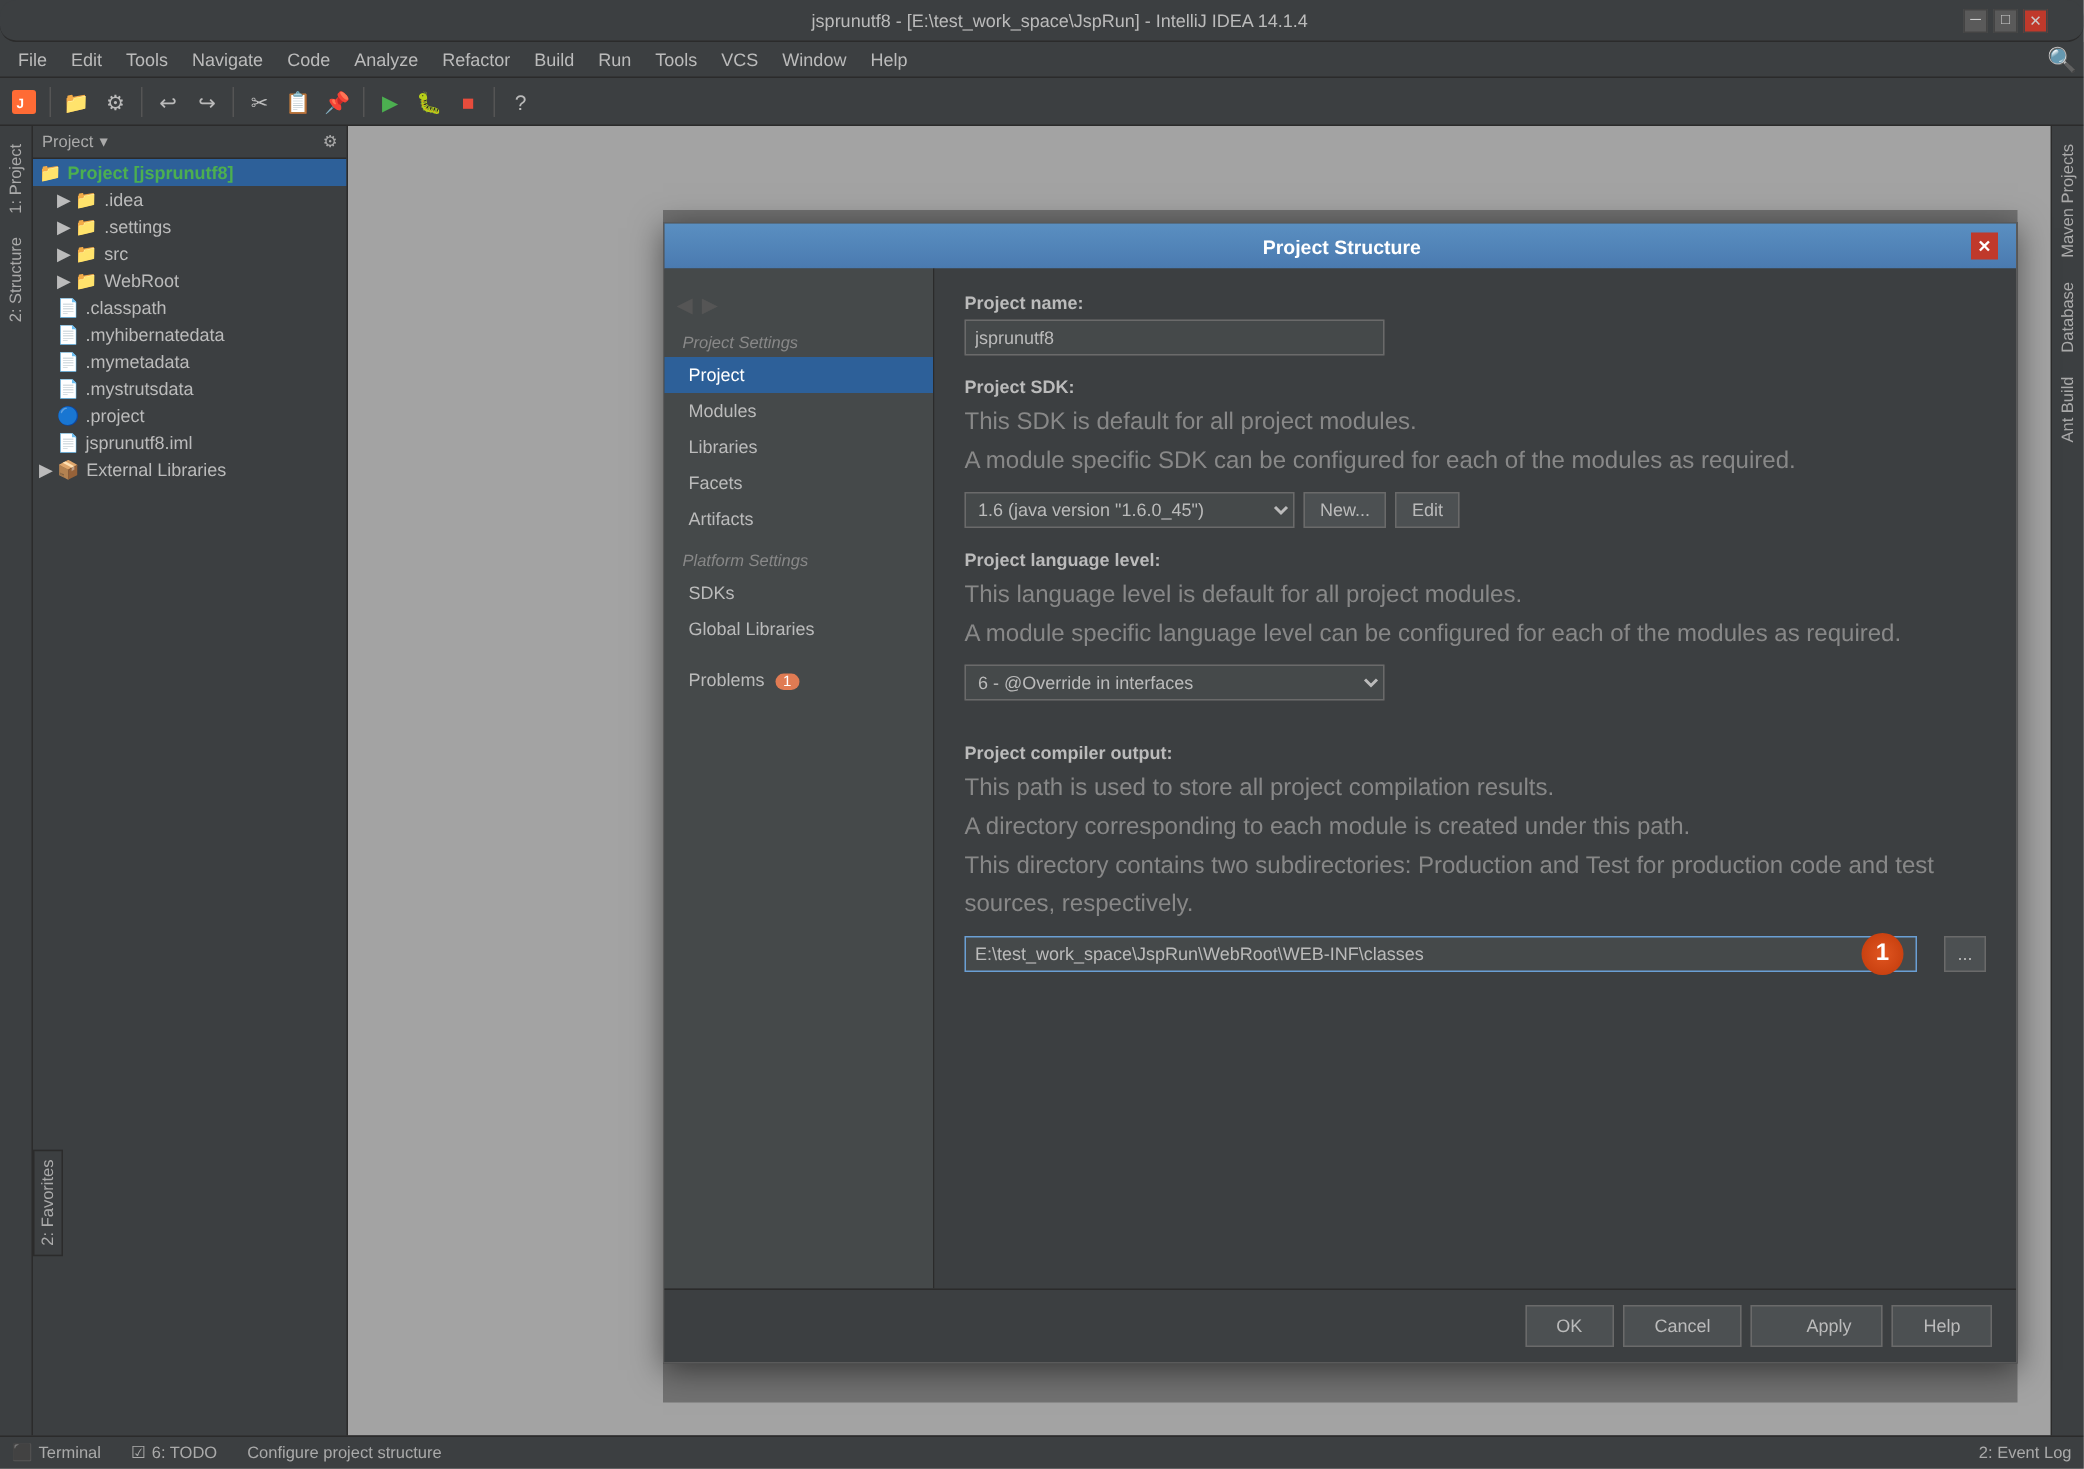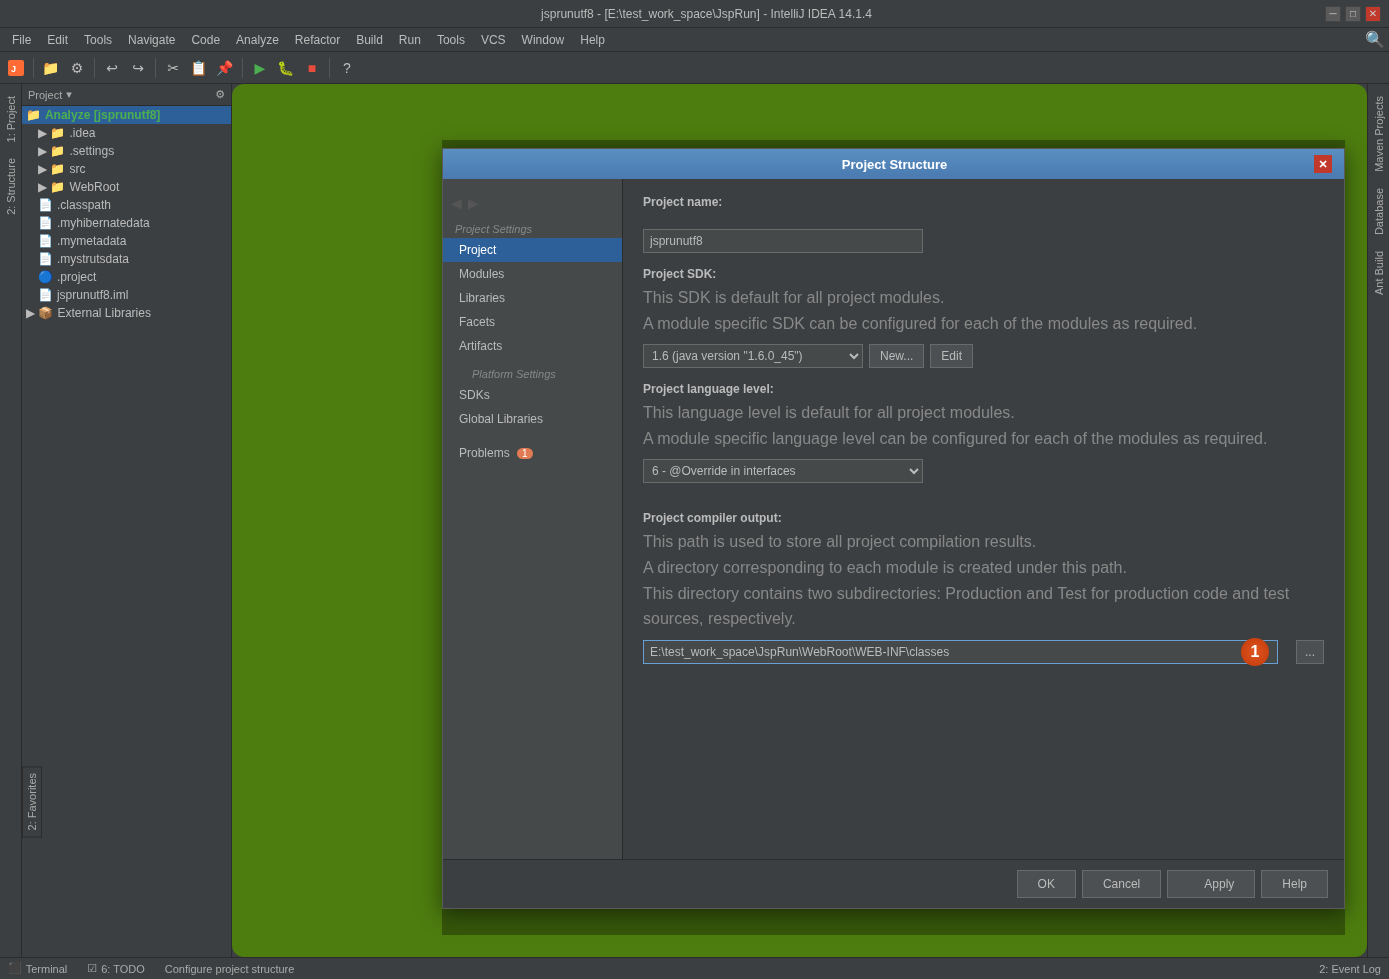--- a/index.html
+++ b/index.html
@@ -14,22 +14,23 @@
       position: relative;
     }
 
     
     .title-bar {
       background: #3c3f41;
       height: 28px;
       display: flex;
       align-items: center;
       justify-content: space-between;
-      padding: 0 8px;
+      padding: 0 24px;
       border-bottom: 1px solid #2b2b2b;
+      border-radius: 11px;
     }
     .title-bar-title {
       flex: 1;
       text-align: center;
       font-size: 12px;
       color: #bbbbbb;
     }
     .title-bar-controls {
       display: flex;
       gap: 4px;
@@ -239,21 +240,20 @@
     }
     .sidebar-nav-item.active {
       background: #2d6099;
       color: #ffffff;
     }
     .sidebar-section-header2 {
       font-size: 11px;
       color: #888;
       padding: 10px 12px 3px;
       font-style: italic;
-      margin-left: 17px;
     }
     .sidebar-badge {
       background: #e07b53;
       color: white;
       border-radius: 10px;
       padding: 0 5px;
       font-size: 10px;
       margin-left: 4px;
     }
 
@@ -262,21 +262,21 @@
       flex: 1;
       padding: 16px 20px;
       overflow-y: auto;
       background: #3c3f41;
     }
 
     .field-label {
       font-size: 12px;
       font-weight: bold;
       color: #bbbbbb;
-      margin-bottom: 20px;
+      margin-bottom: 4px;
     }
     .field-input {
       background: #45494a;
       border: 1px solid #6a6a6a;
       color: #bbbbbb;
       padding: 3px 6px;
       font-size: 12px;
       width: 280px;
       height: 24px;
       outline: none;
@@ -529,21 +529,21 @@
     <div class="panel-header">
       <span>Project</span>
       <span>▾</span>
       <div style="margin-left:auto;display:flex;gap:4px;">
         <span>⚙</span>
       </div>
     </div>
 
     <div class="tree-item selected">
       <span class="tree-icon">📁</span>
-      <span style="color:#4caf50;font-weight:bold;">Analyze [jsprunutf8]</span>
+      <span style="color:#4caf50;font-weight:bold;">Project [jsprunutf8]</span>
     </div>
     <div class="tree-item tree-indent-1">
       <span class="tree-icon">▶ 📁</span>
       <span>.idea</span>
     </div>
     <div class="tree-item tree-indent-1">
       <span class="tree-icon">▶ 📁</span>
       <span>.settings</span>
     </div>
     <div class="tree-item tree-indent-1">
@@ -579,21 +579,21 @@
       <span>jsprunutf8.iml</span>
     </div>
     <div class="tree-item">
       <span class="tree-icon">▶ 📦</span>
       <span>External Libraries</span>
     </div>
 
     <div class="favorites-tab">2: Favorites</div>
   </div>
 
-  <div style="flex:1;position:relative;background:#4d7c0f;border-radius:12px;">
+  <div style="flex:1;position:relative;background:#a3a3a3;">
 
     <div class="dialog-overlay">
       <div class="dialog">
 
         <div class="dialog-title-bar">
           <div style="width:20px;"></div>
           <div class="dialog-title">Project Structure</div>
           <button class="dialog-close-btn">✕</button>
         </div>
 

